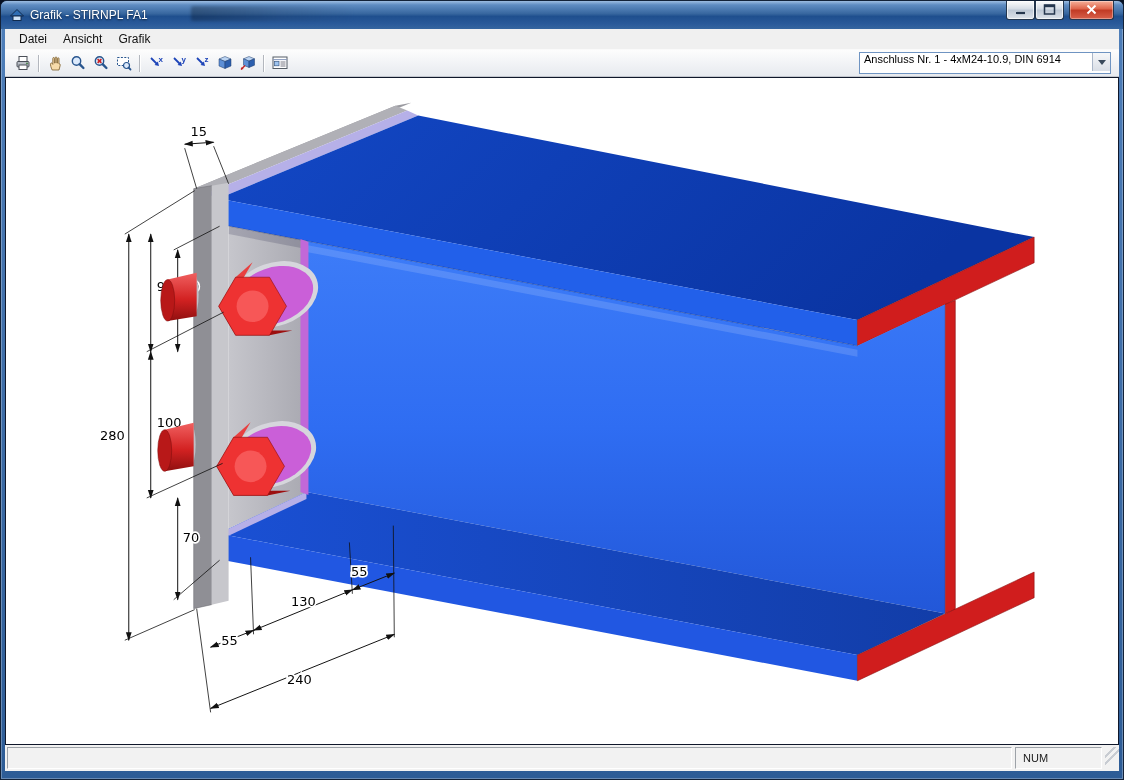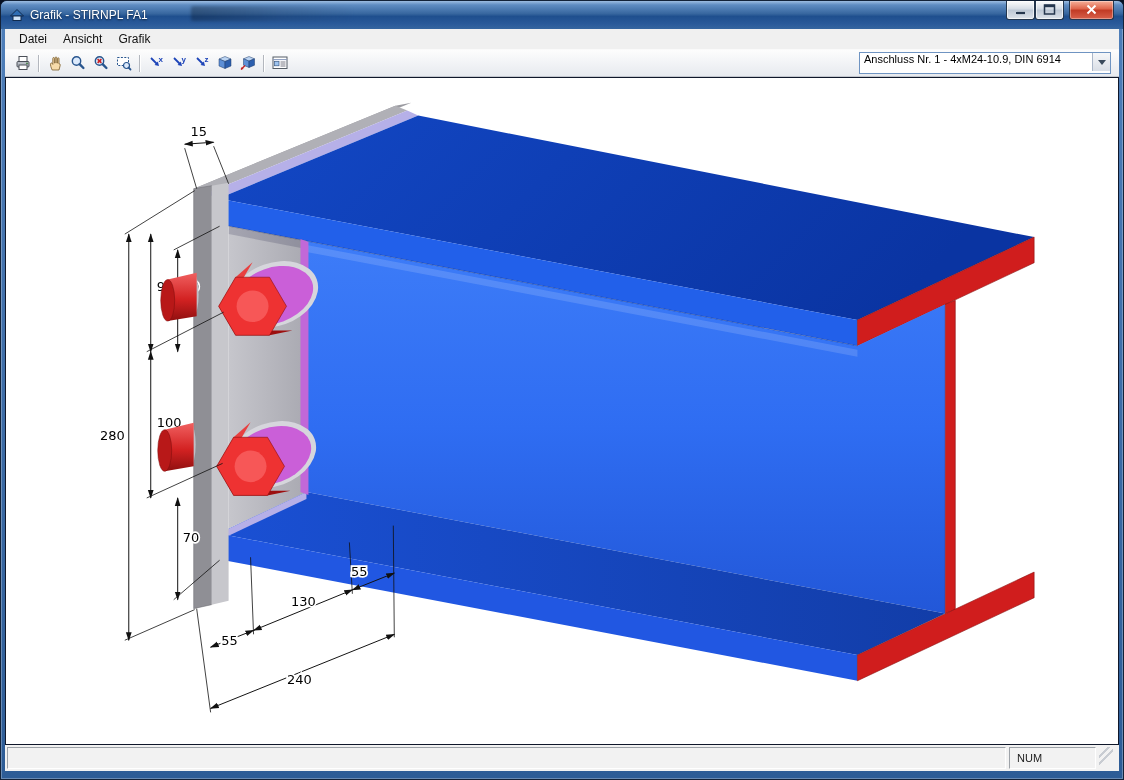--- a/index.html
+++ b/index.html
@@ -20,21 +20,21 @@
   .toolbar{height:26px;display:flex;align-items:center;padding:0 8px 0 6px;
     background:linear-gradient(#fdfdfd,#e7eaef);border-top:1px solid #fafafa;border-bottom:1px solid #c2c6cd;}
   .tbtn{width:23px;height:22px;border:none;background:transparent;padding:1px;display:flex;align-items:center;justify-content:center;}
   .tb-sep{width:1px;height:17px;background:#b3b7be;box-shadow:1px 0 0 #fff;margin:0 4px;}
   .combo{margin-left:auto;width:250px;height:20px;border:1px solid #6f94c2;background:#fff;display:flex;}
   .combo-text{flex:1;font-size:11px;padding:0 4px;white-space:nowrap;overflow:hidden;color:#000;}
   .combo-btn{width:17px;height:18px;border-left:1px solid #aab6c8;background:linear-gradient(#f6f7f9,#d9dee6);display:flex;align-items:center;justify-content:center;}
   .combo-arrow{width:0;height:0;border-left:4px solid transparent;border-right:4px solid transparent;border-top:5px solid #3a4a5c;}
   .canvas{flex:1;position:relative;background:#fff;border:1px solid #0f172a;}
   .canvas svg{position:absolute;inset:0;width:100%;height:100%;}
-  .statusbar{height:22px;display:flex;align-items:stretch;background:#f2f2f2;padding:2px 6px 2px 2px;font-size:11px;color:#222;}
+  .statusbar{height:22px;display:flex;align-items:stretch;background:#f2f2f2;padding:2px 0 2px 2px;font-size:11px;color:#222;}
   .sb-cell{border:1px solid;border-color:#9da2a8 #ffffff #ffffff #9da2a8;margin-right:3px;display:flex;align-items:center;}
   .sb-main{flex:1;}
   .sb-num{width:78px;padding-left:7px;}
   .sb-grip{width:14px;border:none;background:
     linear-gradient(135deg,transparent 0 6px,#c8ccd2 6px 8px,transparent 8px 11px,#c8ccd2 11px 13px,transparent 13px);}
   .dim-label{font-family:"DejaVu Sans",sans-serif;font-size:13px;fill:#000;paint-order:stroke;stroke:#fff;stroke-width:3.5px;}
 </style>
 </head>
 <body>
 

